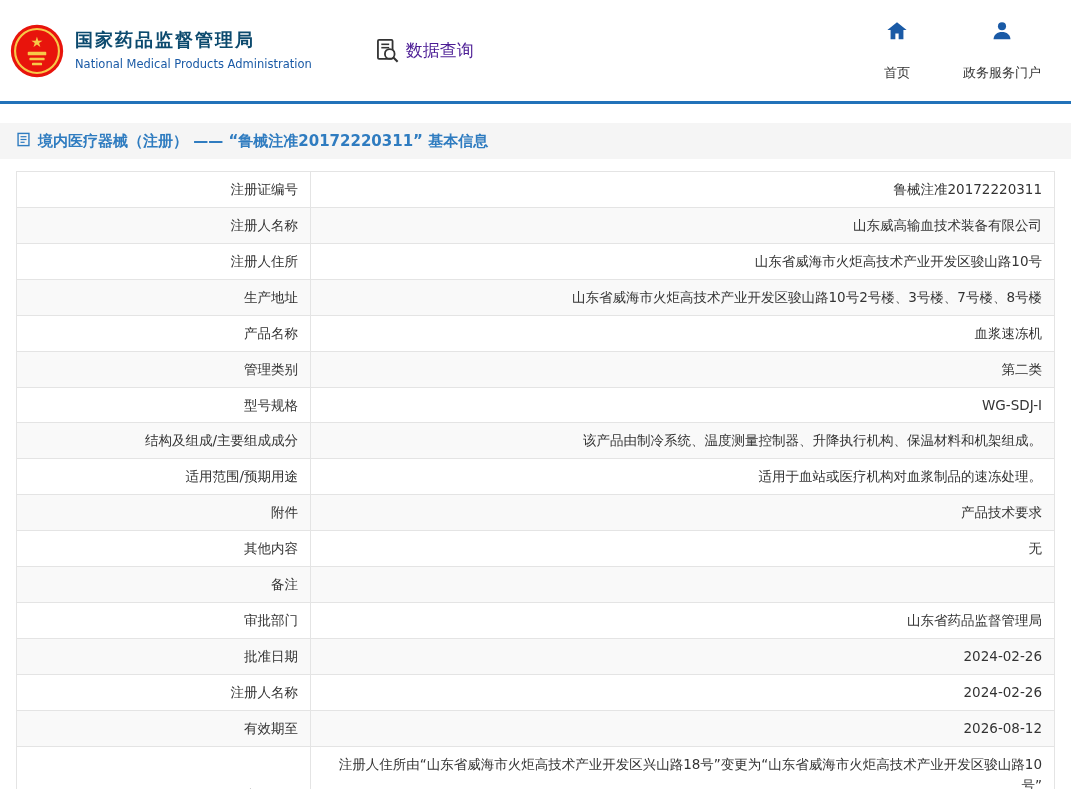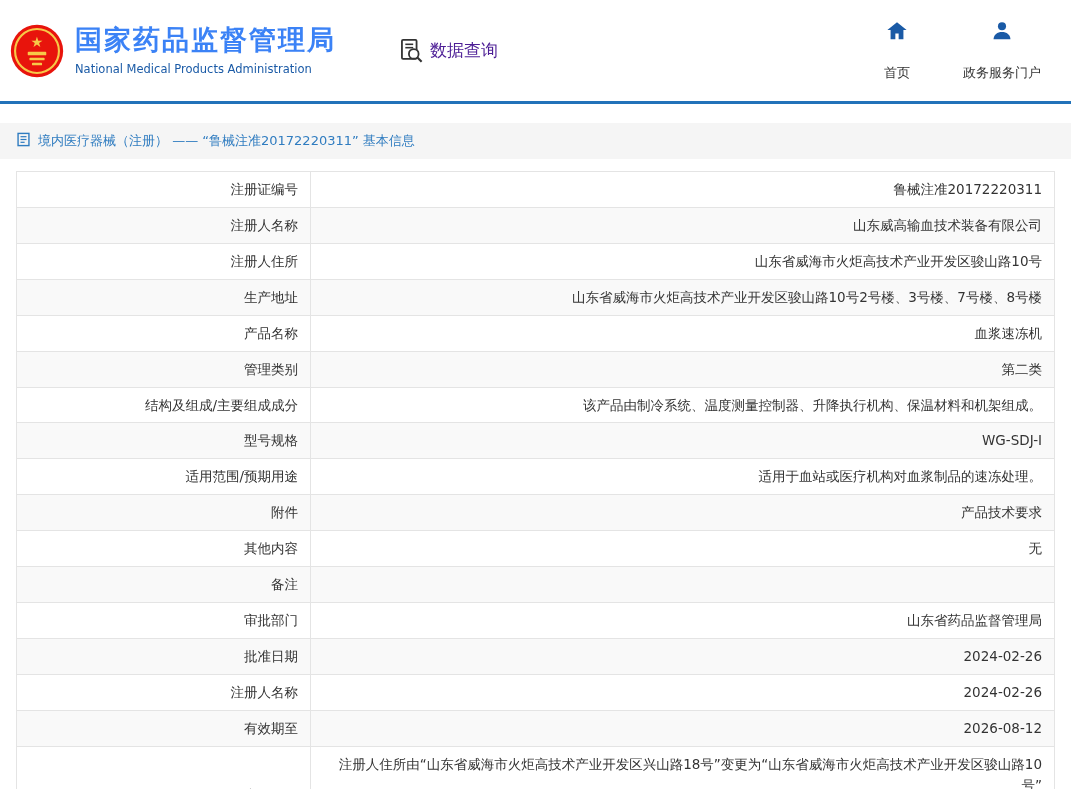--- a/index.html
+++ b/index.html
@@ -13,23 +13,23 @@
   
   .header {
     height: 101px;
     display: flex;
     align-items: center;
     padding: 0 30px 0 10px;
   }
   .brand { display: flex; align-items: center; gap: 11px; cursor: pointer; }
   .logo { width: 54px; height: 54px; flex: 0 0 auto; }
   .brand-cn {
-    font-size: 27px;
+    font-size: 18px;
     font-weight: bold;
-    color: #3b82f6;
+    color: #0c4a6e;
     letter-spacing: 2px;
     line-height: 1.1;
   }
   .brand-en { font-size: 11.5px; color: #1a5aa6; margin-top: 8px; }
 
   .query {
     display: flex; align-items: center; gap: 5px;
     margin-left: 62px;
     font-size: 17px; font-weight: 400; color: #4c1d95;
     cursor: pointer;
@@ -46,21 +46,21 @@
   .blue-line { height: 3px; background: #2272b9; }
 
   
   .breadcrumb-bar {
     margin-top: 19px;
     background: #f5f5f5;
     height: 36px;
     display: flex; align-items: center;
     padding: 0 16px; gap: 7px;
   }
-  .bc-text { color: #2f7cc0; font-size: 13px; font-weight: normal; text-align: right; }
+  .bc-text { color: #2f7cc0; font-size: 15px; font-weight: bold; text-align: right; }
 
   
   .info-table {
     width: 1039px;
     margin: 12px 16px 20px 16px;
     border-collapse: collapse;
     table-layout: fixed;
     font-size: 13.5px;
   }
   .info-table td {
@@ -167,26 +167,26 @@
       </tr>
       <tr>
         <td class="label">产品名称</td>
         <td class="value">血浆速冻机</td>
       </tr>
       <tr>
         <td class="label">管理类别</td>
         <td class="value">第二类</td>
       </tr>
       <tr>
+        <td class="label">型号规格</td>
+        <td class="value">WG-SDJ-I</td>
+      </tr>
+      <tr>
         <td class="label">结构及组成/主要组成成分</td>
         <td class="value">该产品由制冷系统、温度测量控制器、升降执行机构、保温材料和机架组成。</td>
-      </tr>
-      <tr>
-        <td class="label">型号规格</td>
-        <td class="value">WG-SDJ-I</td>
       </tr>
       <tr>
         <td class="label">适用范围/预期用途</td>
         <td class="value">适用于血站或医疗机构对血浆制品的速冻处理。</td>
       </tr>
       <tr>
         <td class="label">附件</td>
         <td class="value">产品技术要求</td>
       </tr>
       <tr>

